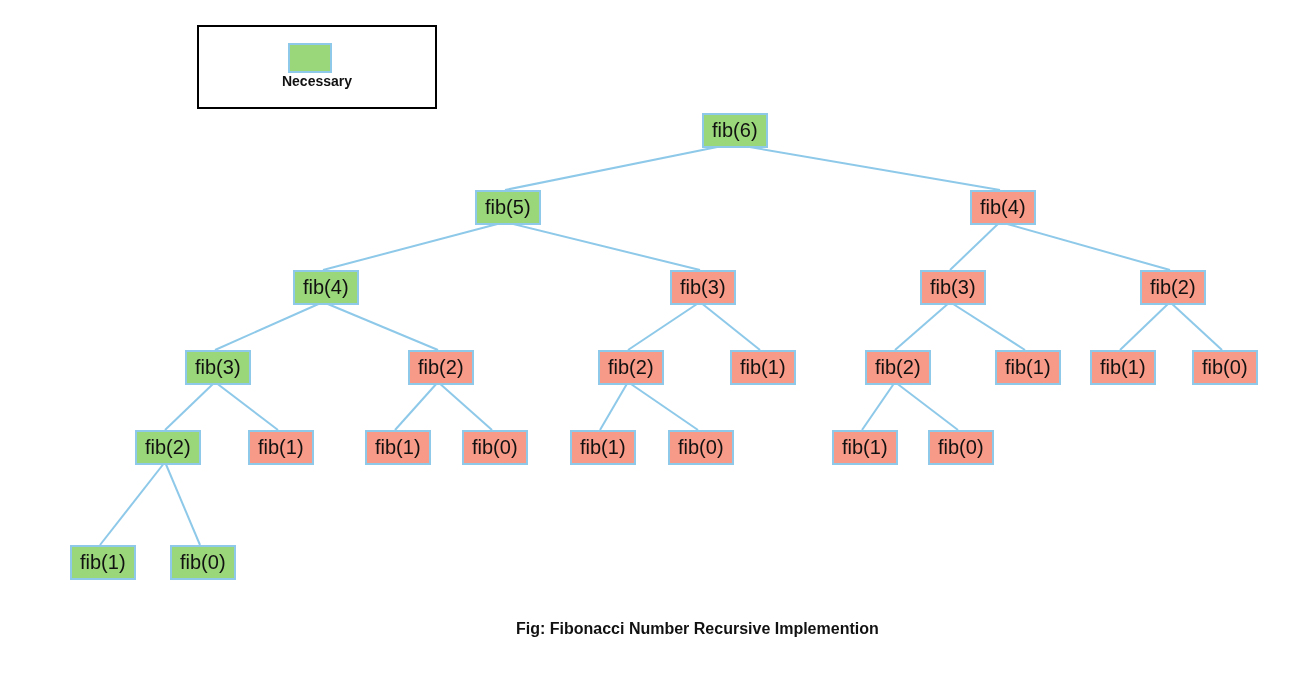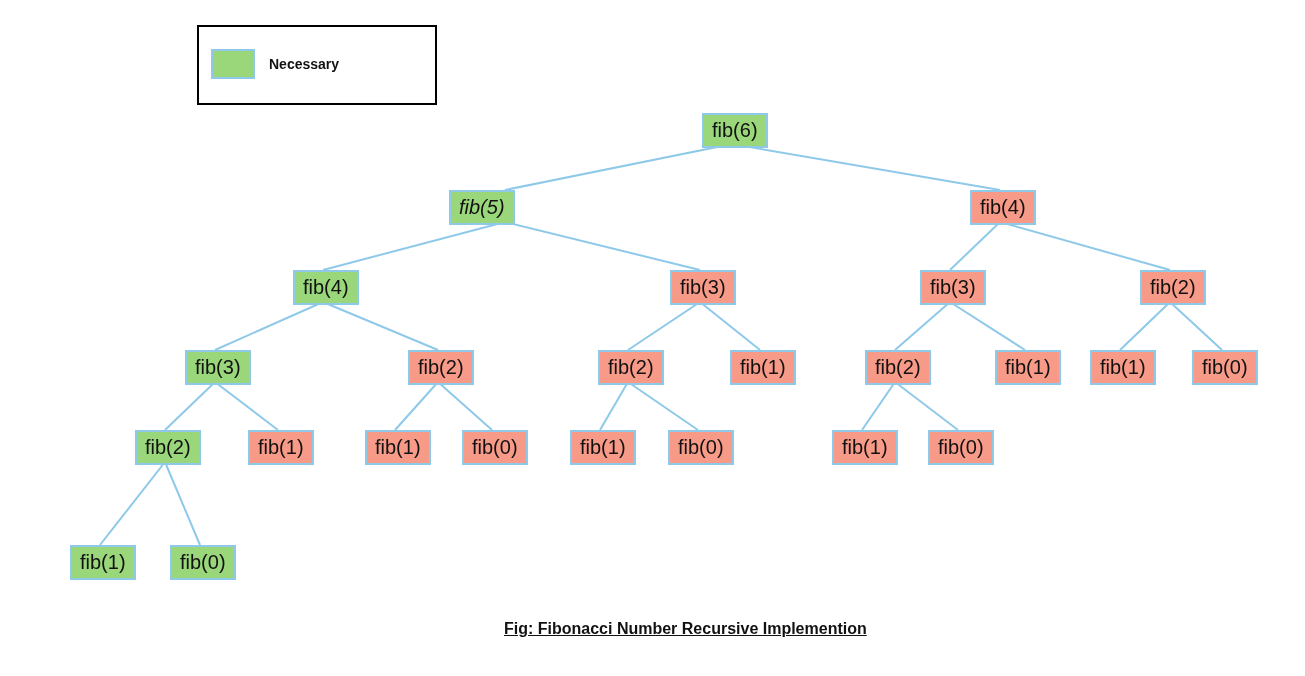--- a/index.html
+++ b/index.html
@@ -16,21 +16,22 @@
     left: 197px;
     top: 25px;
     width: 240px;
     border: 2px solid #000;
     padding: 10px 12px 12px 12px;
     box-sizing: border-box;
   }
   .legend-row {
     display: flex;
     align-items: center;
-    margin: 12px 0;
+    margin: 6px 0;
+    flex-direction: column;
   }
   .legend-swatch {
     width: 40px;
     height: 26px;
     border: 2px solid #8ec9e9;
     margin-right: 14px;
   }
   .legend-swatch.necessary { background: #9ad67a; }
   .legend-swatch.already   { background: #f89a88; }
   .legend-label {
@@ -110,21 +111,21 @@
 
   <line x1="895" y1="382" x2="862" y2="430"></line>
   <line x1="895" y1="382" x2="958" y2="430"></line>
 
   <line x1="165" y1="462" x2="100" y2="545"></line>
   <line x1="165" y1="462" x2="200" y2="545"></line>
 </svg>
 
 <div class="node necessary" style="left:702px; top:113px;">fib(6)</div>
 
-<div class="node necessary" style="left:449px; top:190px;font-style:italic;">fib(5)</div>
+<div class="node necessary" style="left:475px; top:190px;">fib(5)</div>
 <div class="node already" style="left:970px; top:190px;">fib(4)</div>
 
 <div class="node necessary" style="left:293px; top:270px;">fib(4)</div>
 <div class="node already" style="left:670px; top:270px;">fib(3)</div>
 <div class="node already" style="left:920px; top:270px;">fib(3)</div>
 <div class="node already" style="left:1140px; top:270px;">fib(2)</div>
 
 <div class="node necessary" style="left:185px; top:350px;">fib(3)</div>
 <div class="node already" style="left:408px; top:350px;">fib(2)</div>
 <div class="node already" style="left:598px; top:350px;">fib(2)</div>
@@ -139,13 +140,13 @@
 <div class="node already" style="left:365px; top:430px;">fib(1)</div>
 <div class="node already" style="left:462px; top:430px;">fib(0)</div>
 <div class="node already" style="left:570px; top:430px;">fib(1)</div>
 <div class="node already" style="left:668px; top:430px;">fib(0)</div>
 <div class="node already" style="left:832px; top:430px;">fib(1)</div>
 <div class="node already" style="left:928px; top:430px;">fib(0)</div>
 
 <div class="node necessary" style="left:70px; top:545px;">fib(1)</div>
 <div class="node necessary" style="left:170px; top:545px;">fib(0)</div>
 
-<div class="caption" style="left:504px; top:620px;text-decoration:underline;">Fig: Fibonacci Number Recursive Implemention</div>
+<div class="caption" style="left:516px; top:620px;">Fig: Fibonacci Number Recursive Implemention</div>
 
 </body></html>

